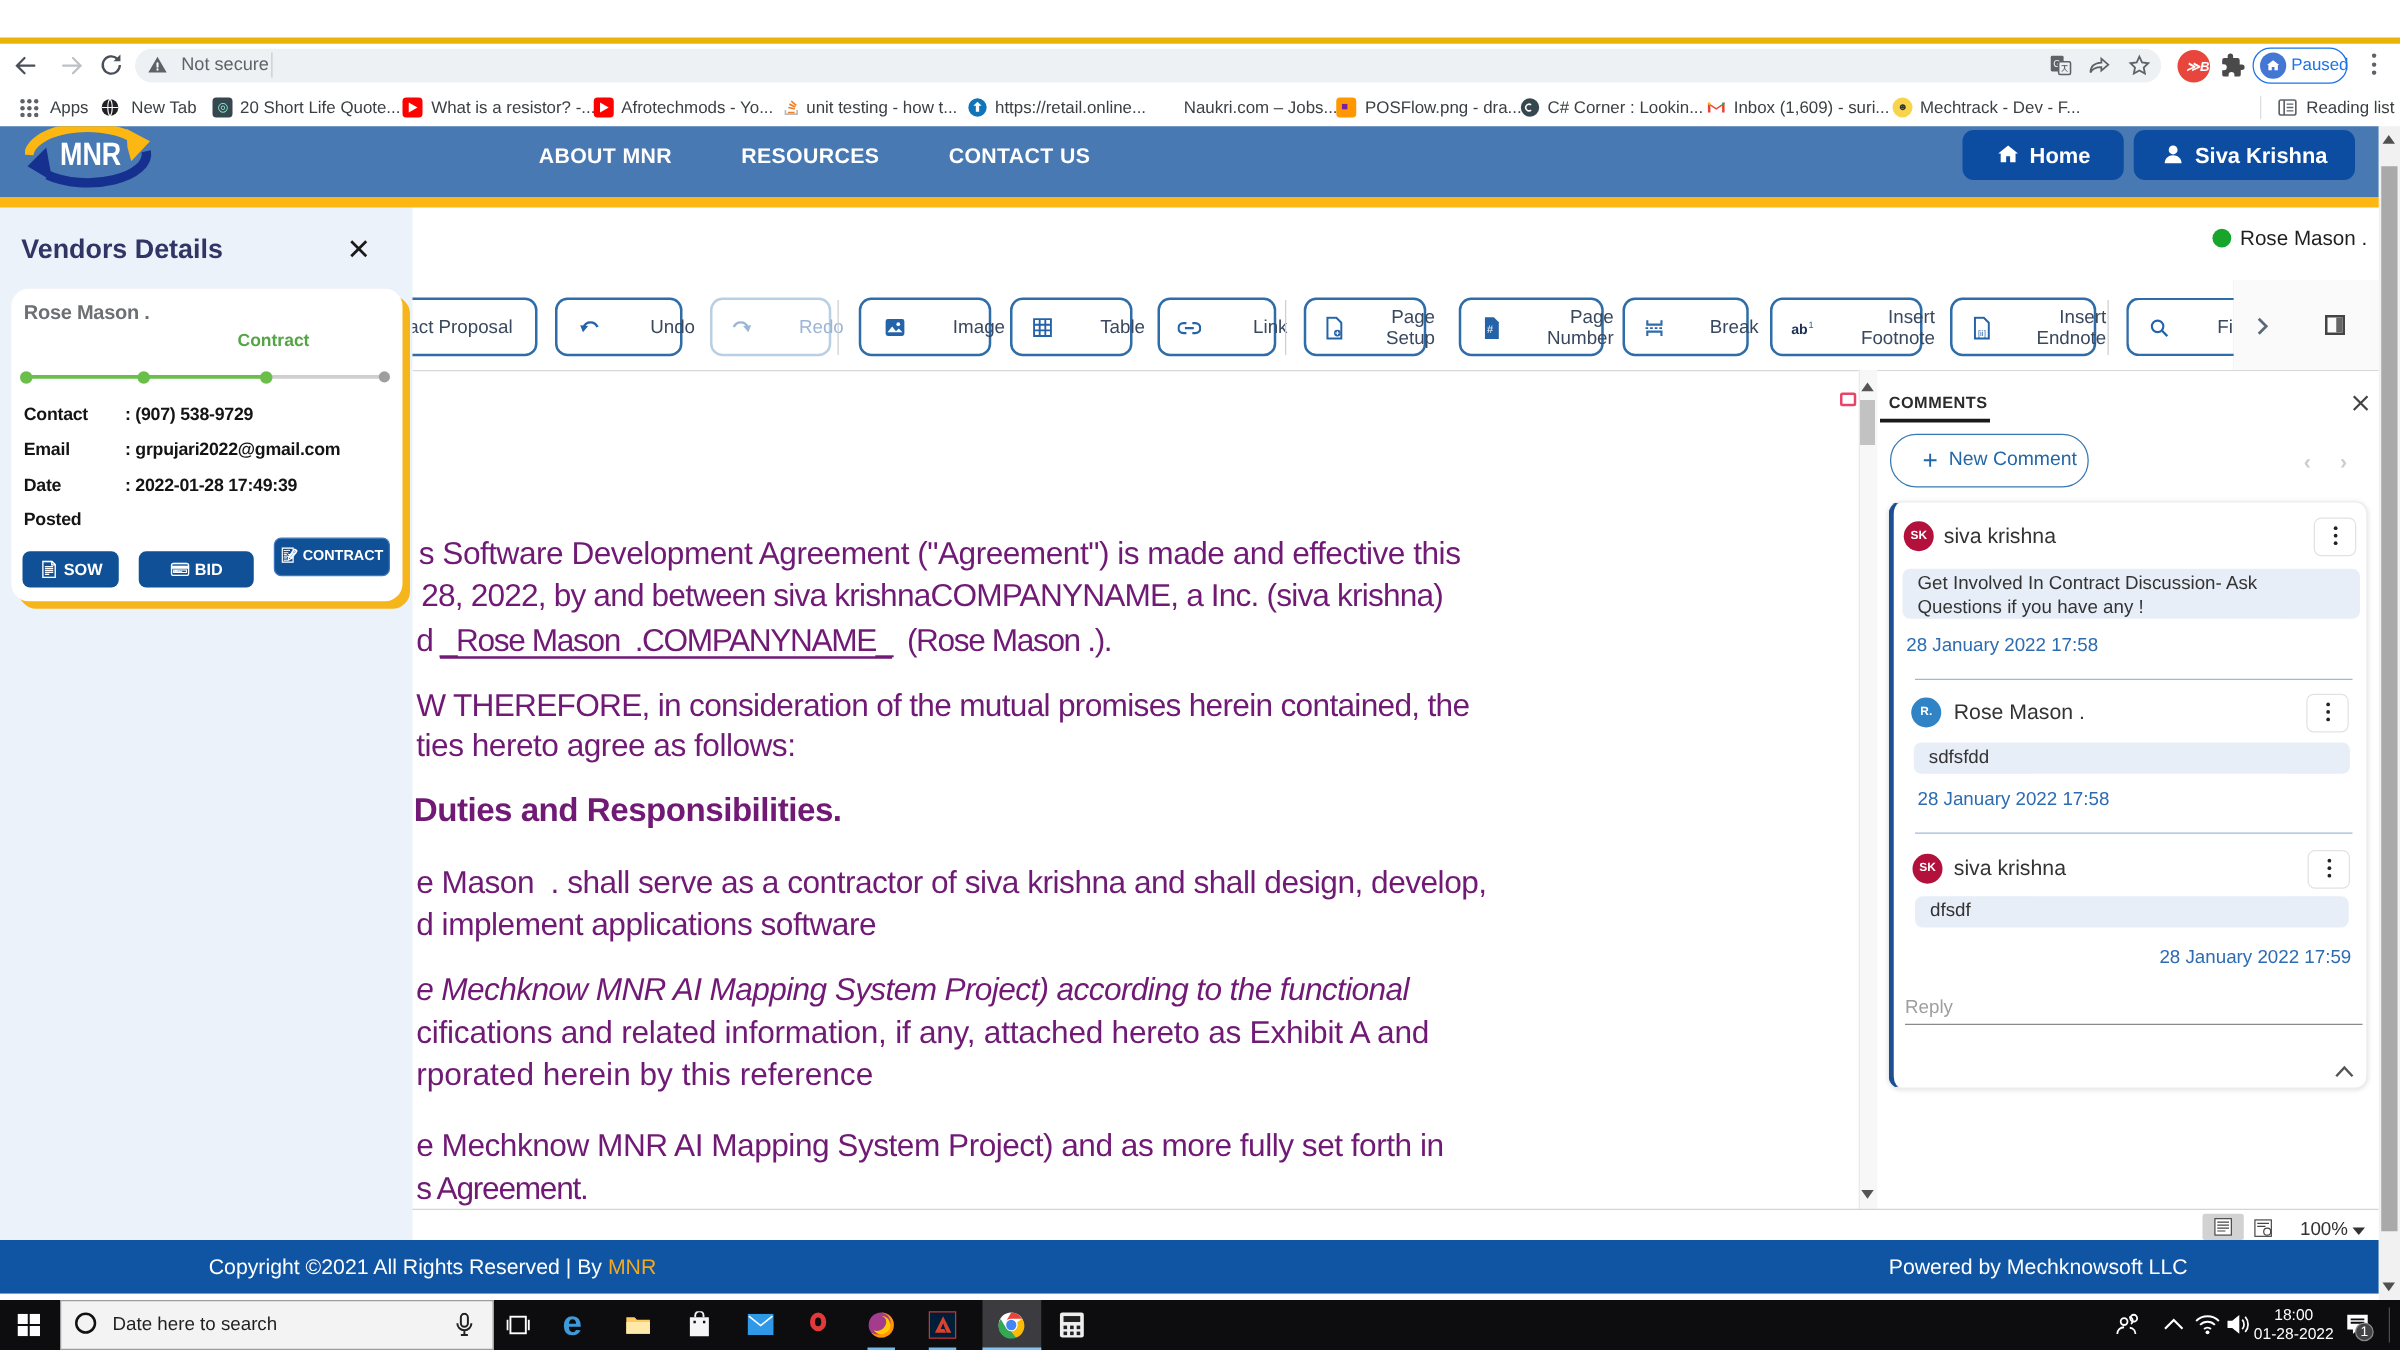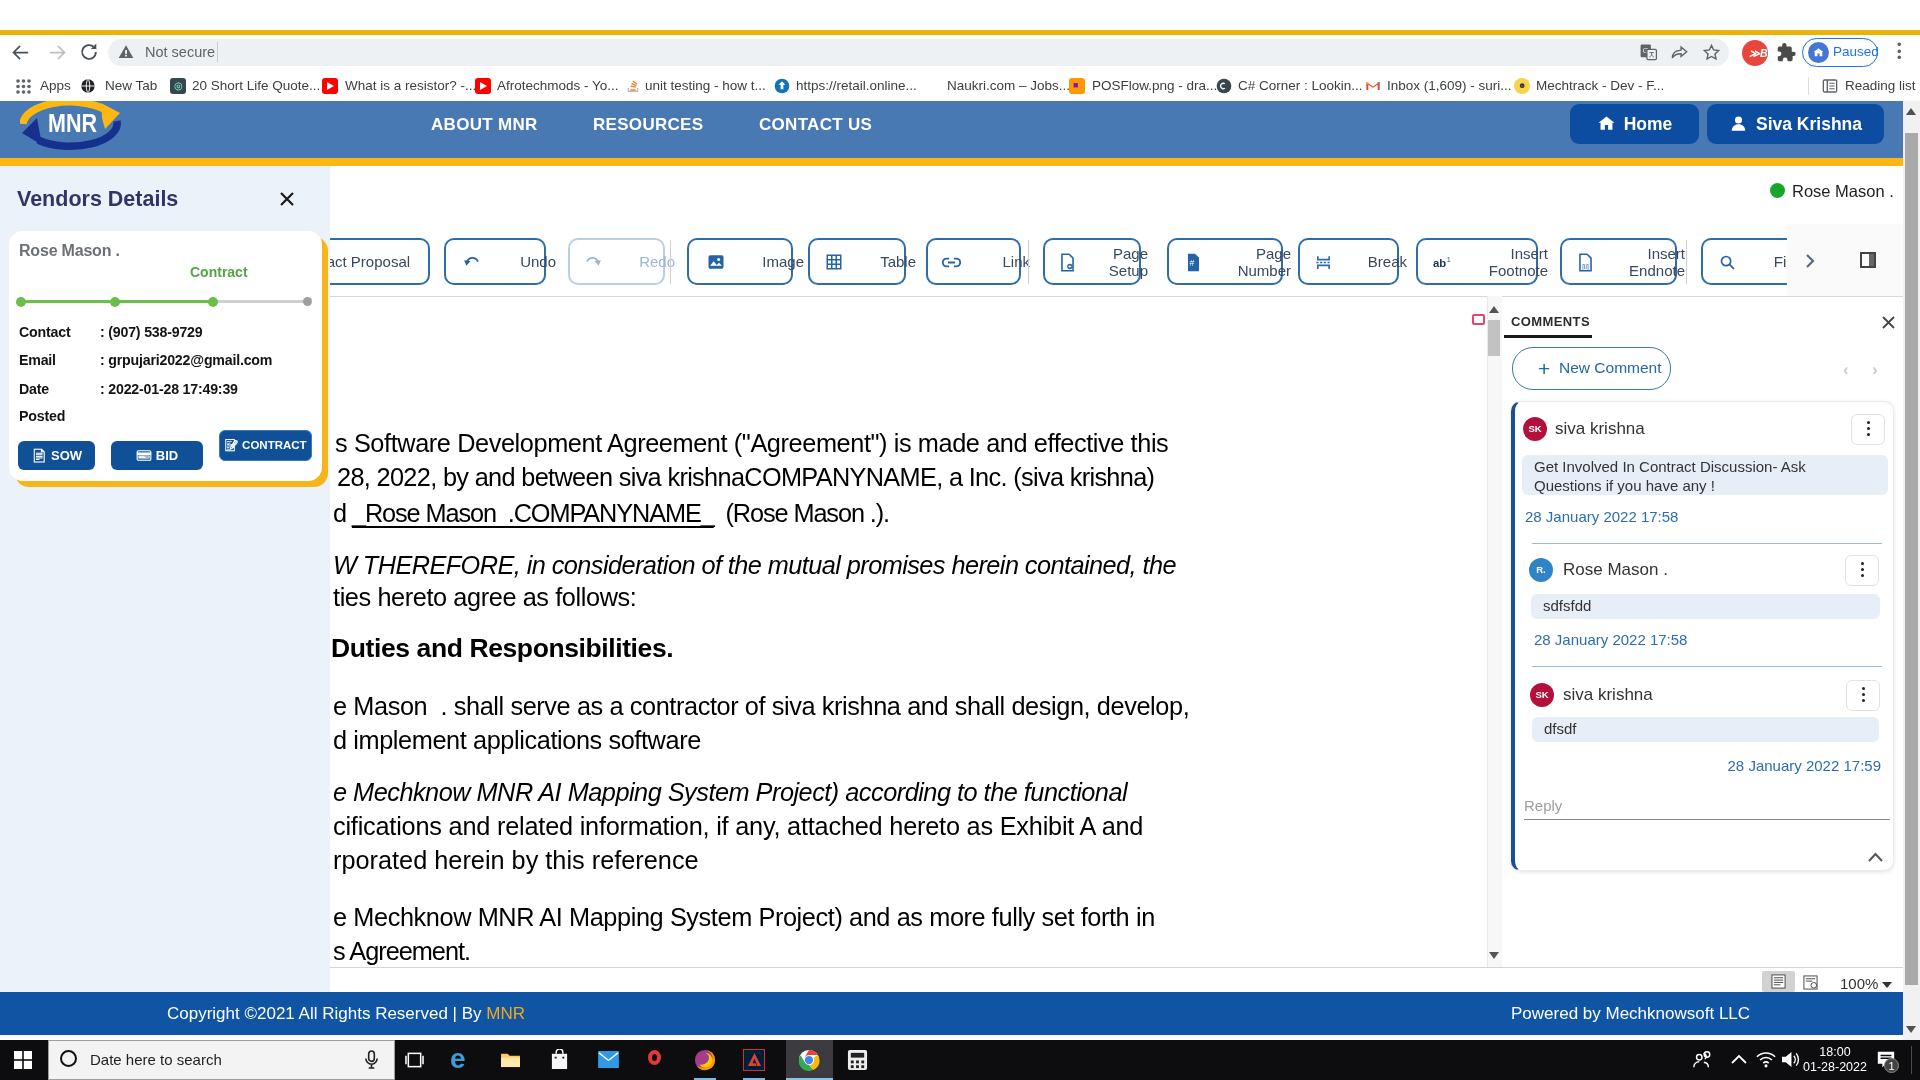--- a/index.html
+++ b/index.html
@@ -24,21 +24,21 @@
 .navlink{position:absolute;top:14px;color:#fff;font-weight:bold;font-size:17px;letter-spacing:.3px;}
 .navbtn{position:absolute;top:2.5px;height:40px;background:#0c4da2;border-radius:9px;color:#fff;font-weight:bold;font-size:17.5px;line-height:40px;text-align:center;}
 
 #content{position:absolute;top:163px;left:0;width:1903px;height:829px;background:#fff;overflow:hidden;}
 
 .tbtn{position:absolute;top:75px;height:47px;border:2px solid #2e6da8;border-radius:10px;background:#fff;color:#39485e;font-size:15px;}
 .tbtn .lbl{position:absolute;width:100%;text-align:right;white-space:pre-line;line-height:17px;}
 .tbtn .ic{position:absolute;}
 .tsep{position:absolute;top:77px;width:1px;height:44px;background:#cfcfcf;}
 
-.doc{position:absolute;color:#000000;font-size:25.3px;letter-spacing:-0.4px;white-space:nowrap;}
+.doc{position:absolute;color:#701a75;font-size:25.3px;letter-spacing:-0.4px;white-space:nowrap;}
 
 #comments{position:absolute;top:134px;left:1502px;width:401px;height:670px;background:#fff;}
 .bubble{position:absolute;background:#e8eef8;border-radius:6px;font-size:15px;color:#333;}
 .cdate{position:absolute;font-size:15px;color:#2e6cb2;}
 .cname{position:absolute;font-size:17px;color:#333;}
 .avatar{position:absolute;width:24px;height:24px;border-radius:50%;color:#fff;font-size:9.5px;font-weight:bold;text-align:center;line-height:24px;}
 .kebab{position:absolute;width:34px;height:31px;border:1px solid #e2e2e2;border-radius:6px;background:#fff;}
 .kebab i{position:absolute;left:15px;width:3.2px;height:3.2px;border-radius:50%;background:#222;}
 .cdiv{position:absolute;left:26px;width:350px;height:1px;background:#9db9da;}
 
@@ -362,21 +362,21 @@
         <path fill="none" stroke="#5a6a7a" stroke-width="2.2" d="m4 2 6 6-6 6"></path>
       </svg>
   <div class="abs" style="left:1860px;top:89px;width:16px;height:16px;border:2px solid #444;"></div>
   <div class="abs" style="left:1869px;top:91px;width:5px;height:12px;background:#666;"></div>
   <div class="abs" style="left:330px;top:133px;width:1573px;height:1px;background:#d8d8d8;"></div>
 
   <div class="abs" style="left:1472px;top:151px;width:13px;height:11px;border:2px solid #e8446a;border-radius:2px;"></div>
   <div class="doc" style="left:335px;top:266px;">s Software Development Agreement ("Agreement") is made and effective this</div>
   <div class="doc" style="left:337px;top:300px;letter-spacing:-0.66px;">28, 2022, by and between siva krishnaCOMPANYNAME, a Inc. (siva krishna)</div>
   <div class="doc" style="left:333px;top:336px;letter-spacing:-1.1px;">d <u style="text-underline-offset:4px;">_Rose Mason&nbsp;&nbsp;.COMPANYNAME_</u>&nbsp; (Rose Mason&nbsp;.).</div>
-  <div class="doc" style="left:333px;top:388px;letter-spacing:-0.56px;font-style:italic;">W THEREFORE, in consideration of the mutual promises herein contained, the</div>
+  <div class="doc" style="left:333px;top:388px;letter-spacing:-0.56px;">W THEREFORE, in consideration of the mutual promises herein contained, the</div>
   <div class="doc" style="left:333px;top:420px;">ties hereto agree as follows:</div>
   <div class="doc" style="left:331px;top:470px;font-size:26.5px;font-weight:bold;">Duties and Responsibilities.</div>
   <div class="doc" style="left:333px;top:529px;">e Mason&nbsp;&nbsp;. shall serve as a contractor of siva krishna and shall design, develop,</div>
   <div class="doc" style="left:333px;top:563px;">d implement applications software</div>
   <div class="doc" style="left:333px;top:615px;letter-spacing:-0.5px;font-style:italic;">e Mechknow MNR AI Mapping System Project) according to the functional</div>
   <div class="doc" style="left:333px;top:649px;letter-spacing:-0.21px;">cifications and related information, if any, attached hereto as Exhibit A and</div>
   <div class="doc" style="left:333px;top:683px;letter-spacing:0px;text-align:center;">rporated herein by this reference</div>
   <div class="doc" style="left:333px;top:740px;">e Mechknow MNR AI Mapping System Project) and as more fully set forth in</div>
   <div class="doc" style="left:333px;top:774px;letter-spacing:-1px;">s Agreement.</div>
 

